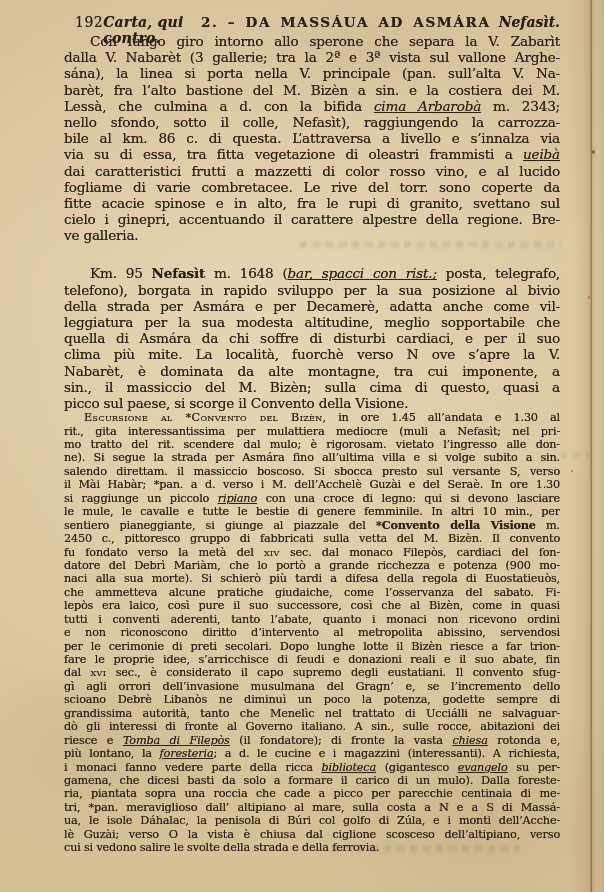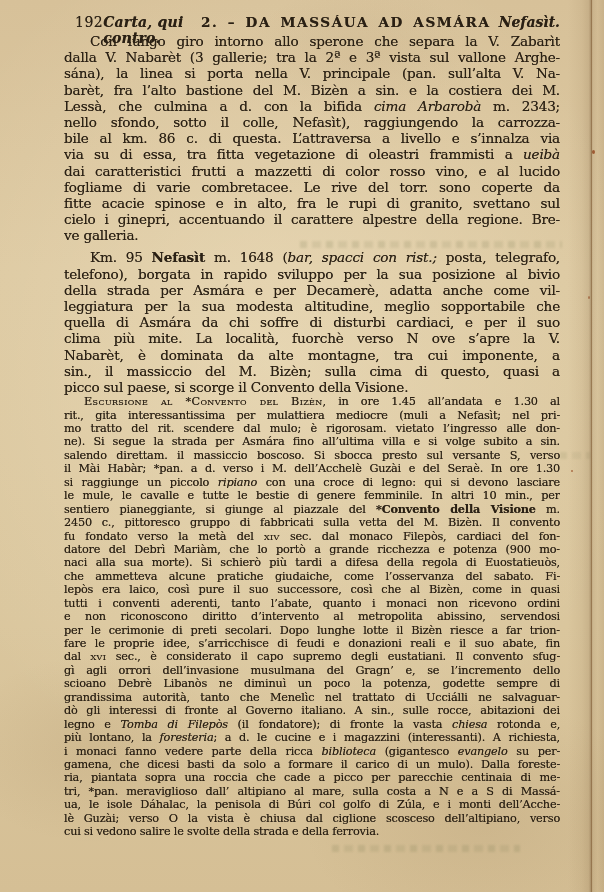--- a/index.html
+++ b/index.html
@@ -111,23 +111,23 @@
     letter-spacing: -0.2px;
   }
   .para .line.last { text-align-last: left; }
   .para.main { font-size: 13.6px; margin-top: 0; }
   .para.main .line { height: 16.2px; line-height: 16.2px; }
   .para.main .line.first { text-indent: 26px; }
   .para.small { font-size: 11.3px; }
   .para.small .line { height: 13.45px; line-height: 13.45px; }
   .para.small .line.first { text-indent: 20px; }
   .para.p1 { margin-top: 0; }
-  .para.p2 { margin-top: 6px; }
+  .para.p2 { margin-top: 22px; }
   .para.p3 { }
-  .seg-i { font-style: italic; }
+  .seg-i { font-style: italic; text-decoration: underline; }
   .seg-b { font-weight: bold; }
   .seg-sc { font-variant: small-caps; letter-spacing: 0.35px; }
 </style>
 </head>
 <body>
 
 <div class="page">
 
   <div class="smudge s1"></div>
   <div class="smudge s2"></div>
@@ -191,21 +191,21 @@
         <div class="line"><span>lepòs era laico, così pure il suo successore, così che al Bizèn, come in quasi</span></div>
         <div class="line"><span>tutti i conventi aderenti, tanto l’abate, quanto i monaci non ricevono ordini</span></div>
         <div class="line"><span>e non riconoscono diritto d’intervento al metropolita abissino, servendosi</span></div>
         <div class="line"><span>per le cerimonie di preti secolari. Dopo lunghe lotte il Bizèn riesce a far trion-</span></div>
         <div class="line"><span>fare le proprie idee, s’arricchisce di feudi e donazioni reali e il suo abate, fin</span></div>
         <div class="line"><span>dal </span><span class="seg-sc">xvi</span><span> sec., è considerato il capo supremo degli eustatiani. Il convento sfug-</span></div>
         <div class="line"><span>gì agli orrori dell’invasione musulmana del Gragn’ e, se l’incremento dello</span></div>
         <div class="line"><span>scioano Debrè Libanòs ne diminuì un poco la potenza, godette sempre di</span></div>
         <div class="line"><span>grandissima autorità, tanto che Menelìc nel trattato di Ucciálli ne salvaguar-</span></div>
         <div class="line"><span>dò gli interessi di fronte al Governo italiano. A sin., sulle rocce, abitazioni dei</span></div>
-        <div class="line"><span>legno e </span><span class="seg-i">Tomba di Filepòs</span><span> (il fondatore); di fronte la vasta </span><span class="seg-i">chiesa</span><span> rotonda e,</span></div>
+        <div class="line"><span>riesce e </span><span class="seg-i">Tomba di Filepòs</span><span> (il fondatore); di fronte la vasta </span><span class="seg-i">chiesa</span><span> rotonda e,</span></div>
         <div class="line"><span>più lontano, la </span><span class="seg-i">foresteria</span><span>; a d. le cucine e i magazzini (interessanti). A richiesta,</span></div>
         <div class="line"><span>i monaci fanno vedere parte della ricca </span><span class="seg-i">biblioteca</span><span> (gigantesco </span><span class="seg-i">evangelo</span><span> su per-</span></div>
         <div class="line"><span>gamena, che dicesi basti da solo a formare il carico di un mulo). Dalla foreste-</span></div>
         <div class="line"><span>ria, piantata sopra una roccia che cade a picco per parecchie centinaia di me-</span></div>
         <div class="line"><span>tri, *pan. meraviglioso dall’ altipiano al mare, sulla costa a N e a S di Massá-</span></div>
         <div class="line"><span>ua, le isole Dáhalac, la penisola di Búri col golfo di Zúla, e i monti dell’Acche-</span></div>
         <div class="line"><span>lè Guzài; verso O la vista è chiusa dal ciglione scosceso dell’altipiano, verso</span></div>
         <div class="line last"><span>cui si vedono salire le svolte della strada e della ferrovia.</span></div>
       </div>
 

